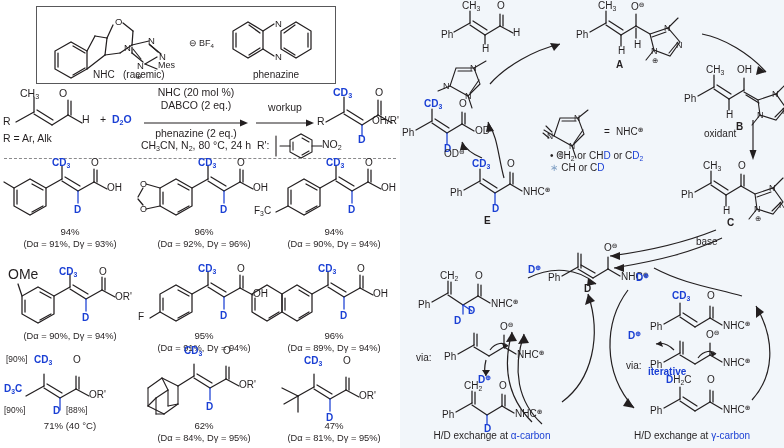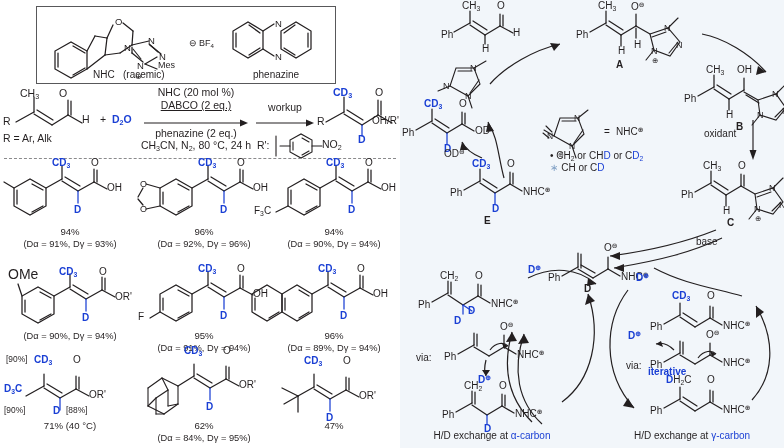--- a/index.html
+++ b/index.html
@@ -142,21 +142,21 @@
     <div class="abs lbl11" style="left:3px; top:45px;">R = Ar, Alk</div>
 
     <div class="abs lbl11" style="left:100px; top:26px;">+</div>
     <div class="abs lbl11 blue bold" style="left:112px; top:26px;">D<span class="sub">2</span>O</div>
 
     <svg class="abs" style="left:144px; top:30px;" width="104" height="14">
       <line class="arrowline" x1="0" y1="5" x2="96" y2="5"></line>
       <polygon points="96,1.5 104,5 96,8.5" fill="#231f20"></polygon>
     </svg>
     <div class="abs lbl11 c" style="left:140px; top:-1px; width:112px;">NHC (20 mol %)</div>
-    <div class="abs lbl11 c" style="left:140px; top:12px; width:112px;text-decoration:underline;">DABCO (2 eq.)</div>
+    <div class="abs lbl11 c" style="left:140px; top:12px; width:112px;">DABCO (2 eq.)</div>
     <div class="abs lbl11 c" style="left:136px; top:40px; width:120px;">phenazine (2 eq.)</div>
     <div class="abs lbl11 c" style="left:132px; top:52px; width:128px;">CH<span class="sub">3</span>CN, N<span class="sub">2</span>, 80 °C, 24 h</div>
 
     <svg class="abs" style="left:256px; top:30px;" width="58" height="14">
       <line class="arrowline" x1="0" y1="5" x2="50" y2="5"></line>
       <polygon points="50,1.5 58,5 50,8.5" fill="#231f20"></polygon>
     </svg>
     <div class="abs lbl11 c" style="left:252px; top:14px; width:66px;">workup</div>
 
     <svg class="abs" style="left:320px; top:4px;" width="80" height="46">
@@ -462,20 +462,21 @@
         <line x1="58" y1="31" x2="58" y2="43" stroke="#1a3fd4"></line>
       </g>
     </svg>
     <div class="abs lbl blue bold" style="left:32px; top:-12px; font-size:10px;">CD<span class="sub">3</span></div>
     <div class="abs lbl" style="left:71px; top:-12px; font-size:10px;">O</div>
     <div class="abs lbl" style="left:87px; top:23px; font-size:10px;">OR'</div>
     <div class="abs lbl blue bold" style="left:54px; top:45px; font-size:10px;">D</div>
   </div>
   <div class="prod-caption" style="left:264px; top:420px; width:140px;">
     <div class="prod-yield">47%</div>
+    <div>(Dα = 81%, Dγ = 95%)</div>
   </div>
 </div>
 
 <div id="right-panel">
 
   <div class="abs" style="left:42px; top:6px;">
     <svg width="84" height="40">
       <g class="bondline">
         <line x1="12" y1="26" x2="28" y2="17"></line>
         <line x1="28" y1="17" x2="28" y2="5"></line>

